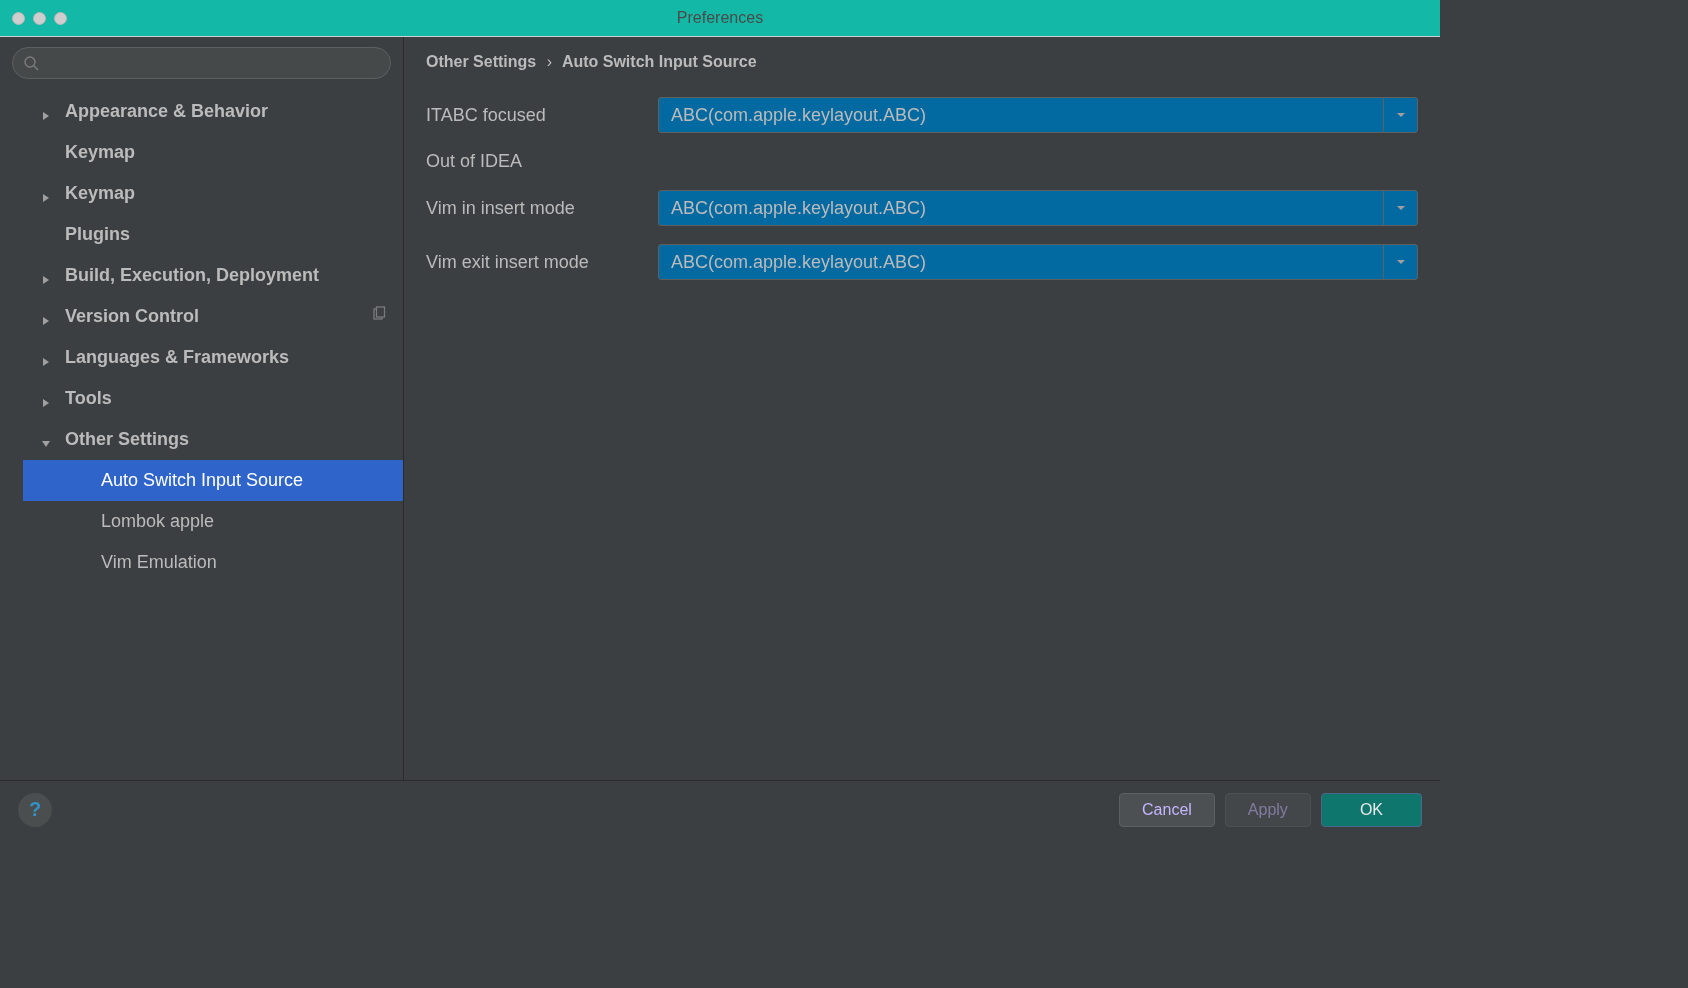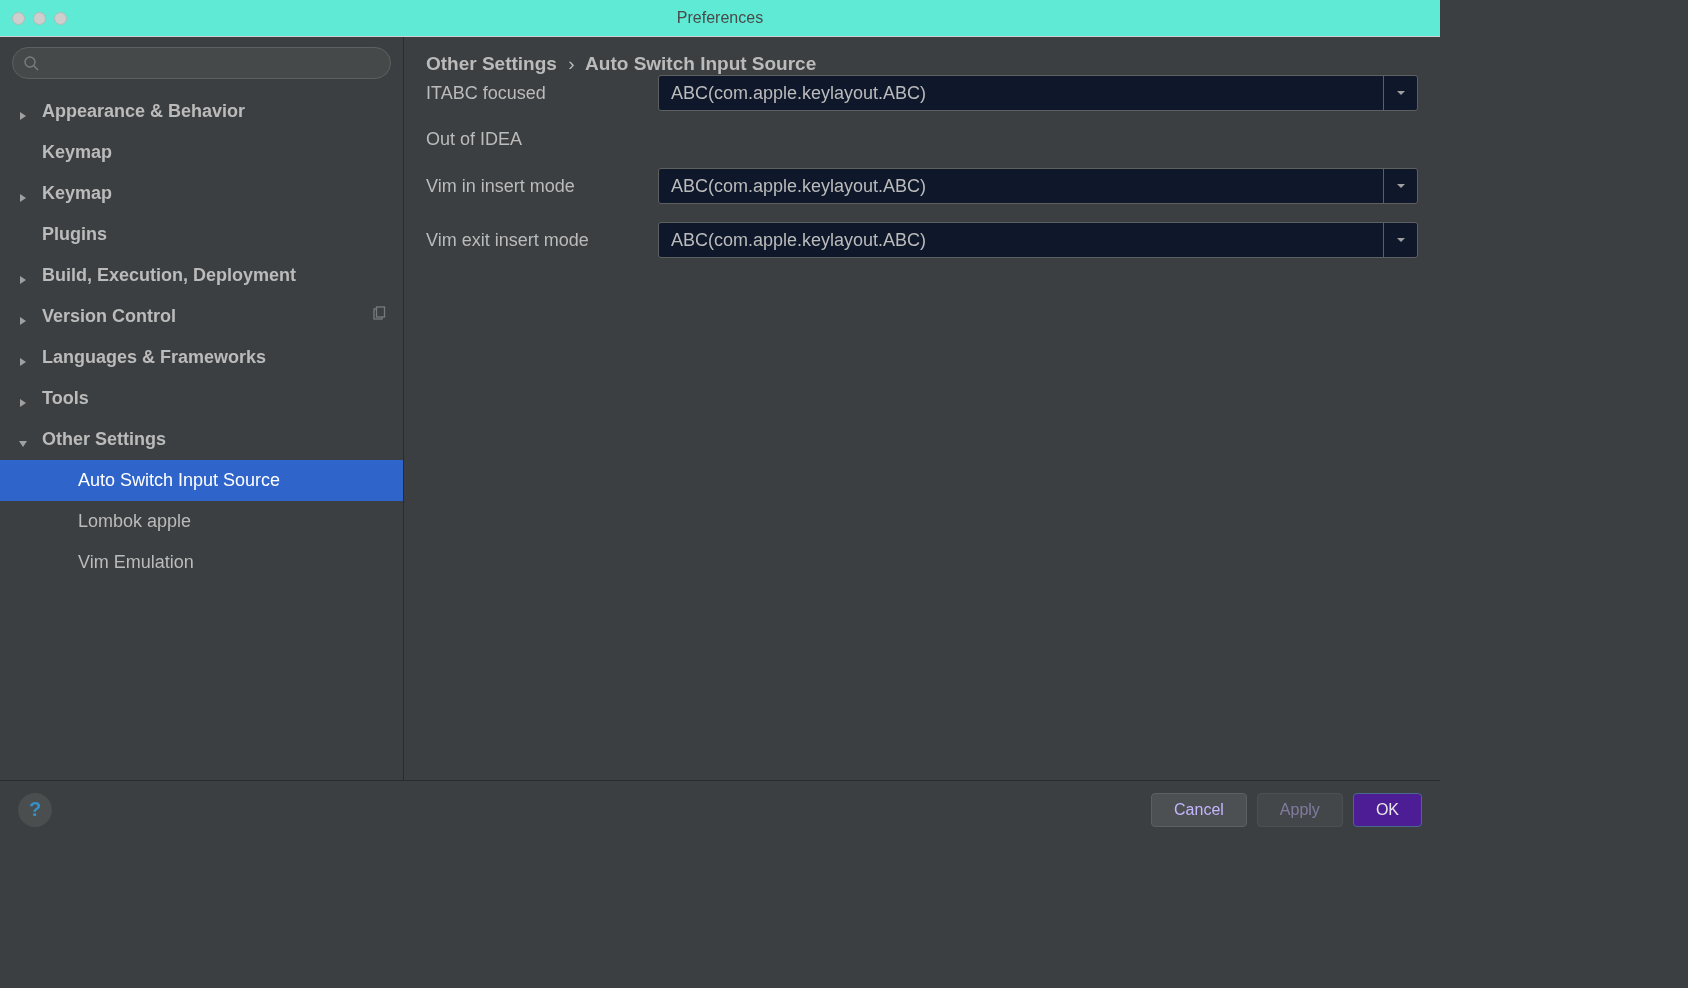--- a/index.html
+++ b/index.html
@@ -10,21 +10,21 @@
     body {
       font-family: -apple-system, BlinkMacSystemFont, "Helvetica Neue", sans-serif;
       background: #3c3f41;
       color: #bbbbbb;
       width: 1440px;
       height: 838px;
       overflow: hidden;
     }
     .titlebar {
       height: 37px;
-      background: #5eead4;
+      background: #14b8a6;
       display: flex;
       align-items: center;
       position: relative;
       border-bottom: 1px solid #d0d0d0;
     }
     .traffic-lights {
       display: flex;
       gap: 8px;
       margin-left: 12px;
     }
@@ -79,20 +79,21 @@
       border: none;
       outline: none;
       color: #bbbbbb;
       font-size: 15px;
       margin-left: 6px;
     }
     .tree {
       flex: 1;
       overflow: auto;
       padding-top: 4px;
+      padding-left: 23px;
     }
     .tree-item {
       display: flex;
       align-items: center;
       height: 41px;
       padding-left: 18px;
       font-size: 18px;
       color: #bbbbbb;
       cursor: pointer;
       position: relative;
@@ -123,42 +124,43 @@
       margin-right: 16px;
       opacity: 0.6;
     }
     .main {
       flex: 1;
       padding: 16px 22px;
       display: flex;
       flex-direction: column;
     }
     .breadcrumb {
-      font-size: 19px;
+      font-size: 16px;
       font-weight: 600;
       color: #bbbbbb;
+      margin-bottom: 26px;
     }
     .breadcrumb .sep {
       margin: 0 6px;
       font-weight: 400;
     }
     .form-row {
       display: flex;
       align-items: center;
       margin-bottom: 18px;
     }
     .form-label {
       width: 232px;
       font-size: 18px;
       color: #bbbbbb;
     }
     .dropdown {
       flex: 1;
       height: 36px;
-      background: #0f172a;
+      background: #0369a1;
       border: 1px solid #5e6060;
       border-radius: 3px;
       display: flex;
       align-items: center;
       padding: 0 0 0 12px;
       font-size: 18px;
       color: #bbbbbb;
       position: relative;
     }
     .dropdown-arrow {
@@ -207,24 +209,24 @@
       cursor: pointer;
       display: flex;
       align-items: center;
       justify-content: center;
     }
     .btn.disabled {
       opacity: 0.5;
       cursor: default;
     }
     .btn.primary {
-      background: #4c1d95;
+      background: #0f766e;
       border-color: #4a688c;
       color: #e8e8e8;
-      padding: 0 22px;
+      padding: 0 38px;
     }
   </style>
 </head>
 <body>
 
 <div class="titlebar">
   <div class="traffic-lights">
     <div class="traffic-light"></div>
     <div class="traffic-light"></div>
     <div class="traffic-light"></div>

